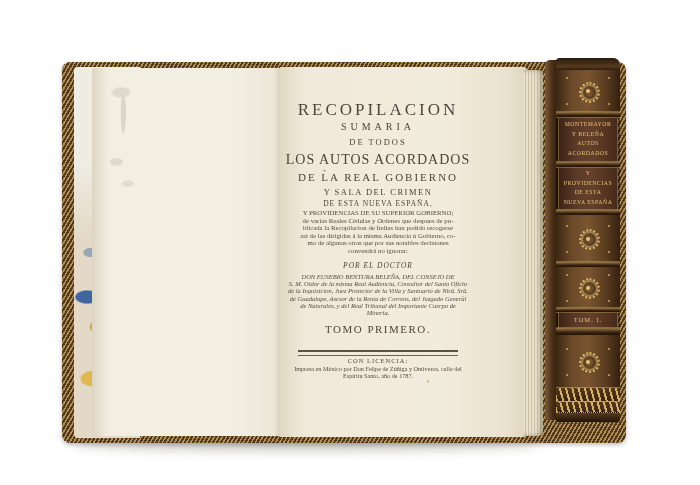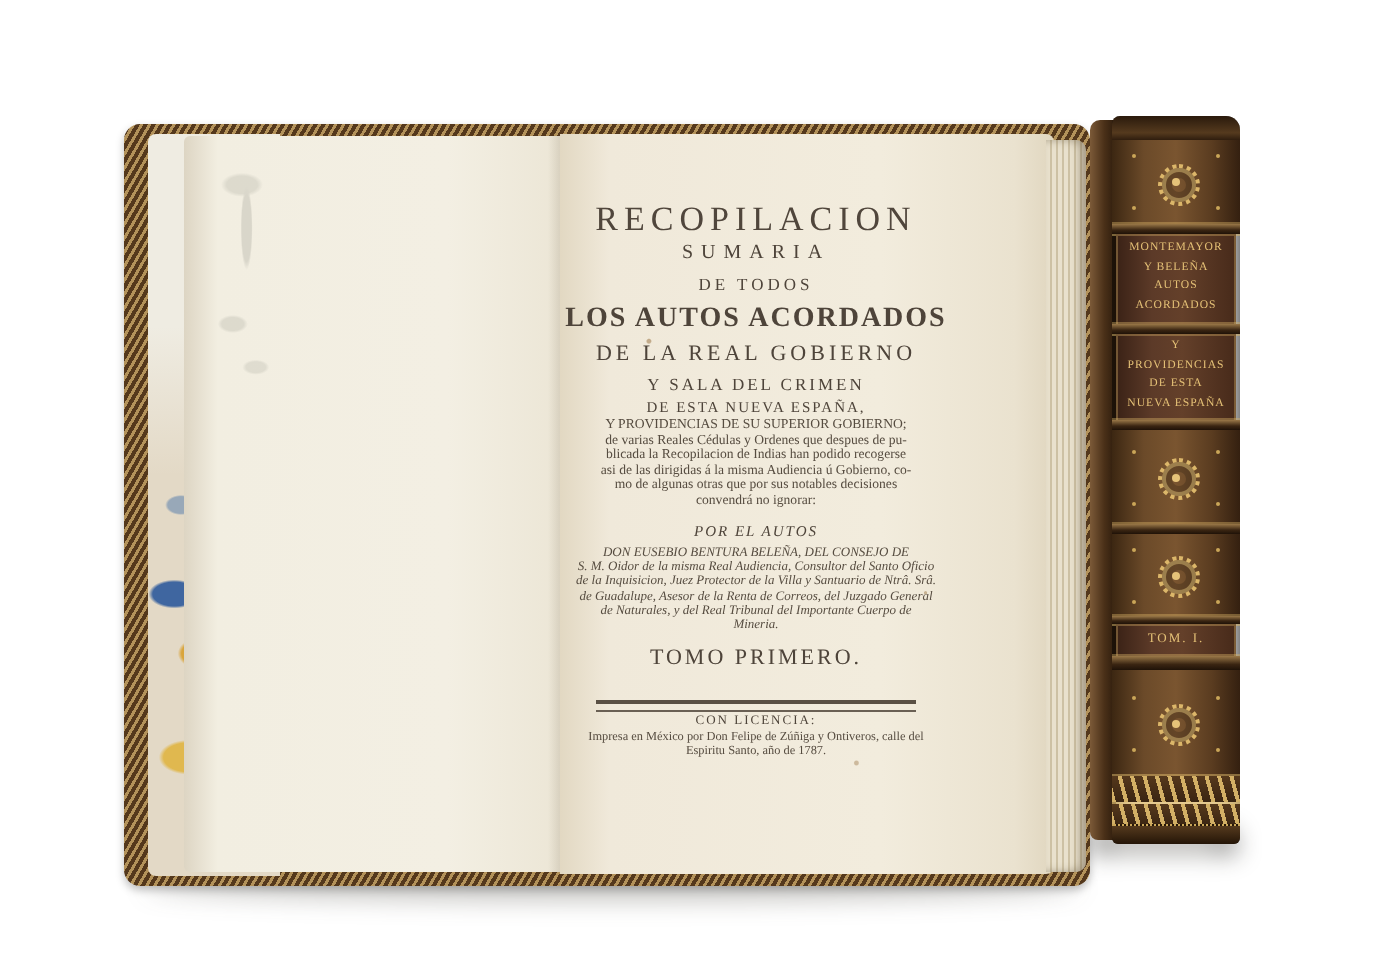--- a/index.html
+++ b/index.html
@@ -5,21 +5,21 @@
   html,body{margin:0;padding:0;}
   body{width:700px;height:485px;background:#ffffff;font-family:"Liberation Serif", serif;}
   .stage{position:relative;width:700px;height:485px;background:#ffffff;overflow:hidden;}
 
   
   .shadow{position:absolute;background:rgba(60,55,45,.30);border-radius:50%;filter:blur(6px);}
   .shadow.open{left:72px;top:437px;width:468px;height:13px;}
   .shadow.spine{left:546px;top:415px;width:72px;height:12px;}
 
   
-  .board{position:absolute;left:62px;top:62px;width:483px;height:381px;border-radius:8px;
+  .board{position:absolute;left:62px;top:62px;width:564px;height:381px;border-radius:8px;
     background:repeating-linear-gradient(120deg,#b3925a 0 1.5px,#54381c 1.5px 3.5px);
     box-shadow:0 2px 4px rgba(0,0,0,.25);}
   .marbled{position:absolute;left:12px;top:5px;width:66px;height:371px;border-radius:4px 0 0 4px;
     background-color:#e3d9c6;
     background-image:
       linear-gradient(180deg,#efece2 0 26%,rgba(239,236,226,0) 46%),
       radial-gradient(ellipse 18px 10px at 20% 62%,#3f66a0 0 60%,transparent 72%),
       radial-gradient(ellipse 14px 9px at 70% 58%,#7fa0c0 0 60%,transparent 72%),
       radial-gradient(ellipse 16px 11px at 40% 70%,#d9a53c 0 60%,transparent 72%),
       radial-gradient(ellipse 12px 8px at 75% 76%,#c4622f 0 60%,transparent 72%),
@@ -49,21 +49,21 @@
   .fore-edge{position:absolute;left:461px;top:8px;width:20px;height:366px;border-radius:0 5px 5px 0;
     background:repeating-linear-gradient(90deg,#e9e1cd 0 2px,#cdc1a4 2px 3px);
     box-shadow:inset -3px 0 4px rgba(90,75,50,.45);}
 
   
   .tp-text{position:absolute;left:0;top:0;width:196px;height:370px;color:#4e443a;text-align:center;}
   .tp-text > div{position:absolute;width:100%;}
   .t-main   {top:33px;font-size:17px;letter-spacing:3px;color:#50463c;}
   .t-sub    {top:54px;font-size:10px;letter-spacing:4px;}
   .t-detodos{top:70px;font-size:8.5px;letter-spacing:2px;text-align:center;}
-  .t-autos  {top:85px;font-size:14px;letter-spacing:1px;font-weight:bold;}
+  .t-autos  {top:85px;font-size:14px;letter-spacing:1px;}
   .t-aud    {top:104px;font-size:11px;letter-spacing:2px;}
   .t-sala   {top:120px;font-size:8.5px;letter-spacing:1.5px;}
   .t-esp    {top:132px;font-size:7.5px;letter-spacing:1px;}
   .t-para   {top:142px;font-size:6.8px;line-height:7.6px;color:#564c40;}
   .t-byline {top:194px;font-size:7.5px;font-style:italic;letter-spacing:1px;}
   .t-author {top:206px;font-size:6.5px;line-height:7.2px;font-style:italic;color:#564c40;}
   .t-tomo   {top:256px;font-size:11px;letter-spacing:1.5px;}
   .t-rule   {top:283px;left:18px !important;width:160px !important;height:3px;
              border-top:2px solid #5a5044;border-bottom:1px solid #6a6054;}
   .t-lic    {top:290px;font-size:6.5px;letter-spacing:1px;}
@@ -124,21 +124,21 @@
         <div class="t-sala">Y SALA DEL CRIMEN</div>
         <div class="t-esp">DE ESTA NUEVA ESPAÑA,</div>
         <div class="t-para">
           <div>Y PROVIDENCIAS DE SU SUPERIOR GOBIERNO;</div>
           <div>de varias Reales Cédulas y Ordenes que despues de pu-</div>
           <div>blicada la Recopilacion de Indias han podido recogerse</div>
           <div>asi de las dirigidas á la misma Audiencia ú Gobierno, co-</div>
           <div>mo de algunas otras que por sus notables decisiones</div>
           <div>convendrá no ignorar:</div>
         </div>
-        <div class="t-byline">POR EL AUTOS</div>
+        <div class="t-byline">POR EL DOCTOR</div>
         <div class="t-author">
           <div>DON EUSEBIO BENTURA BELEÑA, DEL CONSEJO DE</div>
           <div>S. M. Oidor de la misma Real Audiencia, Consultor del Santo Oficio</div>
           <div>de la Inquisicion, Juez Protector de la Villa y Santuario de Ntrâ. Srâ.</div>
           <div>de Guadalupe, Asesor de la Renta de Correos, del Juzgado General</div>
           <div>de Naturales, y del Real Tribunal del Importante Cuerpo de</div>
           <div>Mineria.</div>
         </div>
         <div class="t-tomo">TOMO PRIMERO.</div>
         <div class="t-rule"></div>

